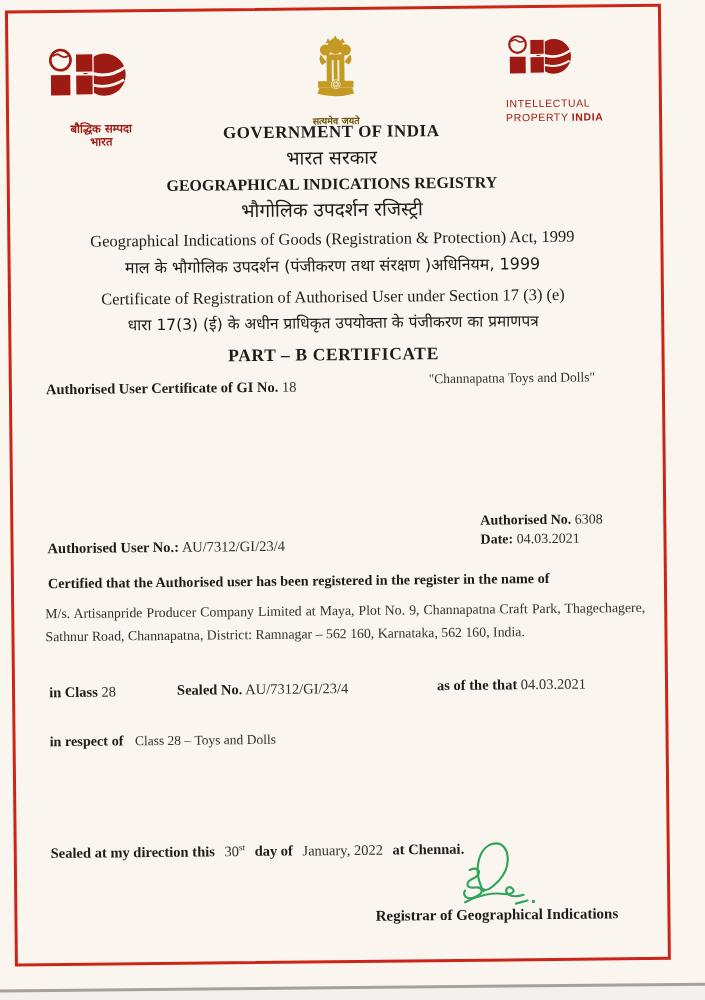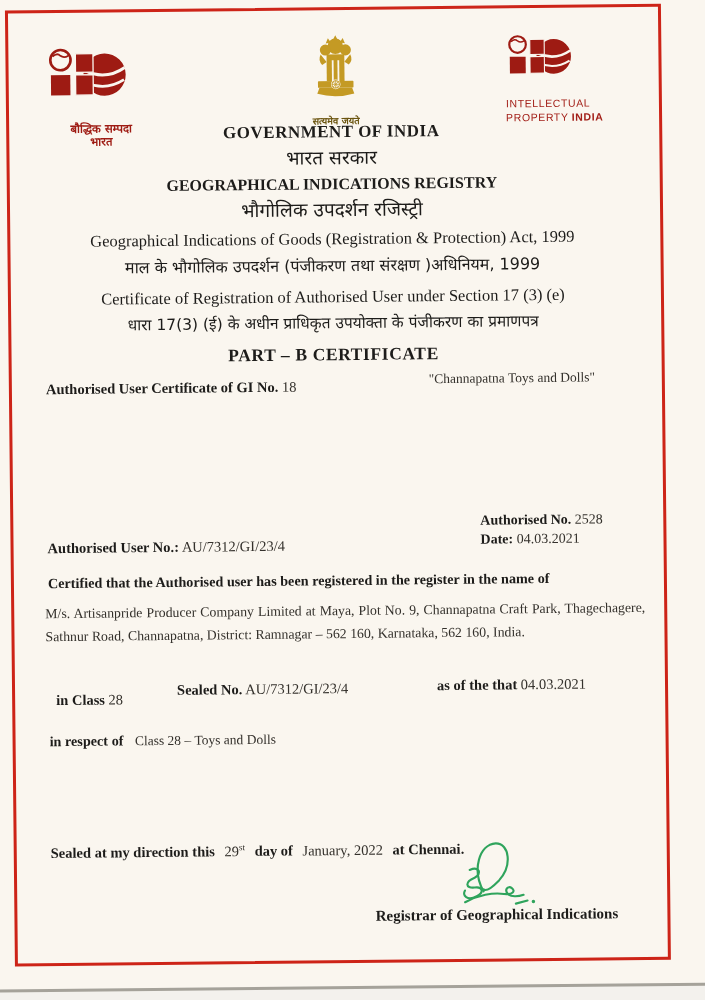--- a/index.html
+++ b/index.html
@@ -101,58 +101,58 @@
     <div class="abs center-line serif bold" style="top:344px;font-size:17.5px;letter-spacing:0.6px;">PART – B CERTIFICATE</div>
 
     <div class="abs serif" style="left:47px;top:378px;font-size:14.5px;">
       <span class="bold">Authorised User Certificate of GI No.</span>
       <span class="val">18</span>
     </div>
     <div class="abs serif val" style="left:430px;top:372px;font-size:13.5px;">"Channapatna Toys and Dolls"</div>
 
     <div class="abs serif bold" style="left:480px;top:514px;font-size:14px;">
       <span>Authorised No.</span>
-      <span class="val" style="font-weight:normal;">2528</span>
+      <span class="val" style="font-weight:normal;">6308</span>
     </div>
     <div class="abs serif bold" style="left:480px;top:533px;font-size:14px;">
       <span>Date:</span>
       <span class="val" style="font-weight:normal;">04.03.2021</span>
     </div>
     <div class="abs serif" style="left:47px;top:537px;font-size:14.5px;">
       <span class="bold">Authorised User No.:</span>
       <span class="val">AU/7312/GI/23/4</span>
     </div>
 
     <div class="abs serif bold" style="left:47px;top:572px;font-size:14.2px;">Certified that the Authorised user has been registered in the register in the name of</div>
 
     <div class="abs serif addr val" style="left:44px;top:600px;width:600px;font-size:13.8px;">M/s. Artisanpride Producer Company Limited at Maya, Plot No. 9, Channapatna Craft Park, Thagechagere, Sathnur Road, Channapatna, District: Ramnagar – 562 160, Karnataka, 562 160, India.</div>
 
     <div>
-      <div class="abs serif" style="left:54px;top:681px;font-size:14.5px;margin-top:8px;">
+      <div class="abs serif" style="left:47px;top:681px;font-size:14.5px;">
         <span class="bold">in Class</span>
         <span class="val">28</span>
       </div>
       <div class="abs serif" style="left:175px;top:680px;font-size:14.5px;">
         <span class="bold">Sealed No.</span>
         <span class="val">AU/7312/GI/23/4</span>
       </div>
       <div class="abs serif" style="left:435px;top:678px;font-size:14.5px;">
         <span class="bold">as of the that</span>
         <span class="val">04.03.2021</span>
       </div>
     </div>
 
     <div class="abs serif" style="left:47px;top:730px;font-size:14.2px;">
       <span class="bold">in respect of</span>
       <span class="val" style="margin-left:8px;font-size:13.5px;">Class 28 – Toys and Dolls</span>
     </div>
 
     <div class="abs serif" style="left:47px;top:841px;font-size:14.5px;">
       <span class="bold">Sealed at my direction this</span>
-      <span class="val" style="margin:0 6px;"><span>29</span><sup>st</sup></span>
+      <span class="val" style="margin:0 6px;"><span>30</span><sup>st</sup></span>
       <span class="bold">day of</span>
       <span class="val" style="margin:8px 6px;">January, 2022</span>
       <span class="bold">at Chennai.</span>
     </div>
 
     <svg class="abs" style="left:450px;top:838px;" width="88" height="80" viewBox="0 0 90 82">
       <g fill="none" stroke="#2fa45c" stroke-width="2.2" stroke-linecap="round">
         <path d="M30 56 C18 34 26 8 43 7 C57 7 60 30 46 45 C40 51 33 57 30 54"></path>
         <path d="M16 34 C26 30 29 38 21 42 C11 46 11 53 21 52 C29 51 31 57 23 61 C13 66 8 60 11 55"></path>
         <path d="M11 67 C24 60 40 57 51 59 C60 60 63 56 59 53 C55 50 51 55 55 59 C58 62 65 62 71 60"></path>

